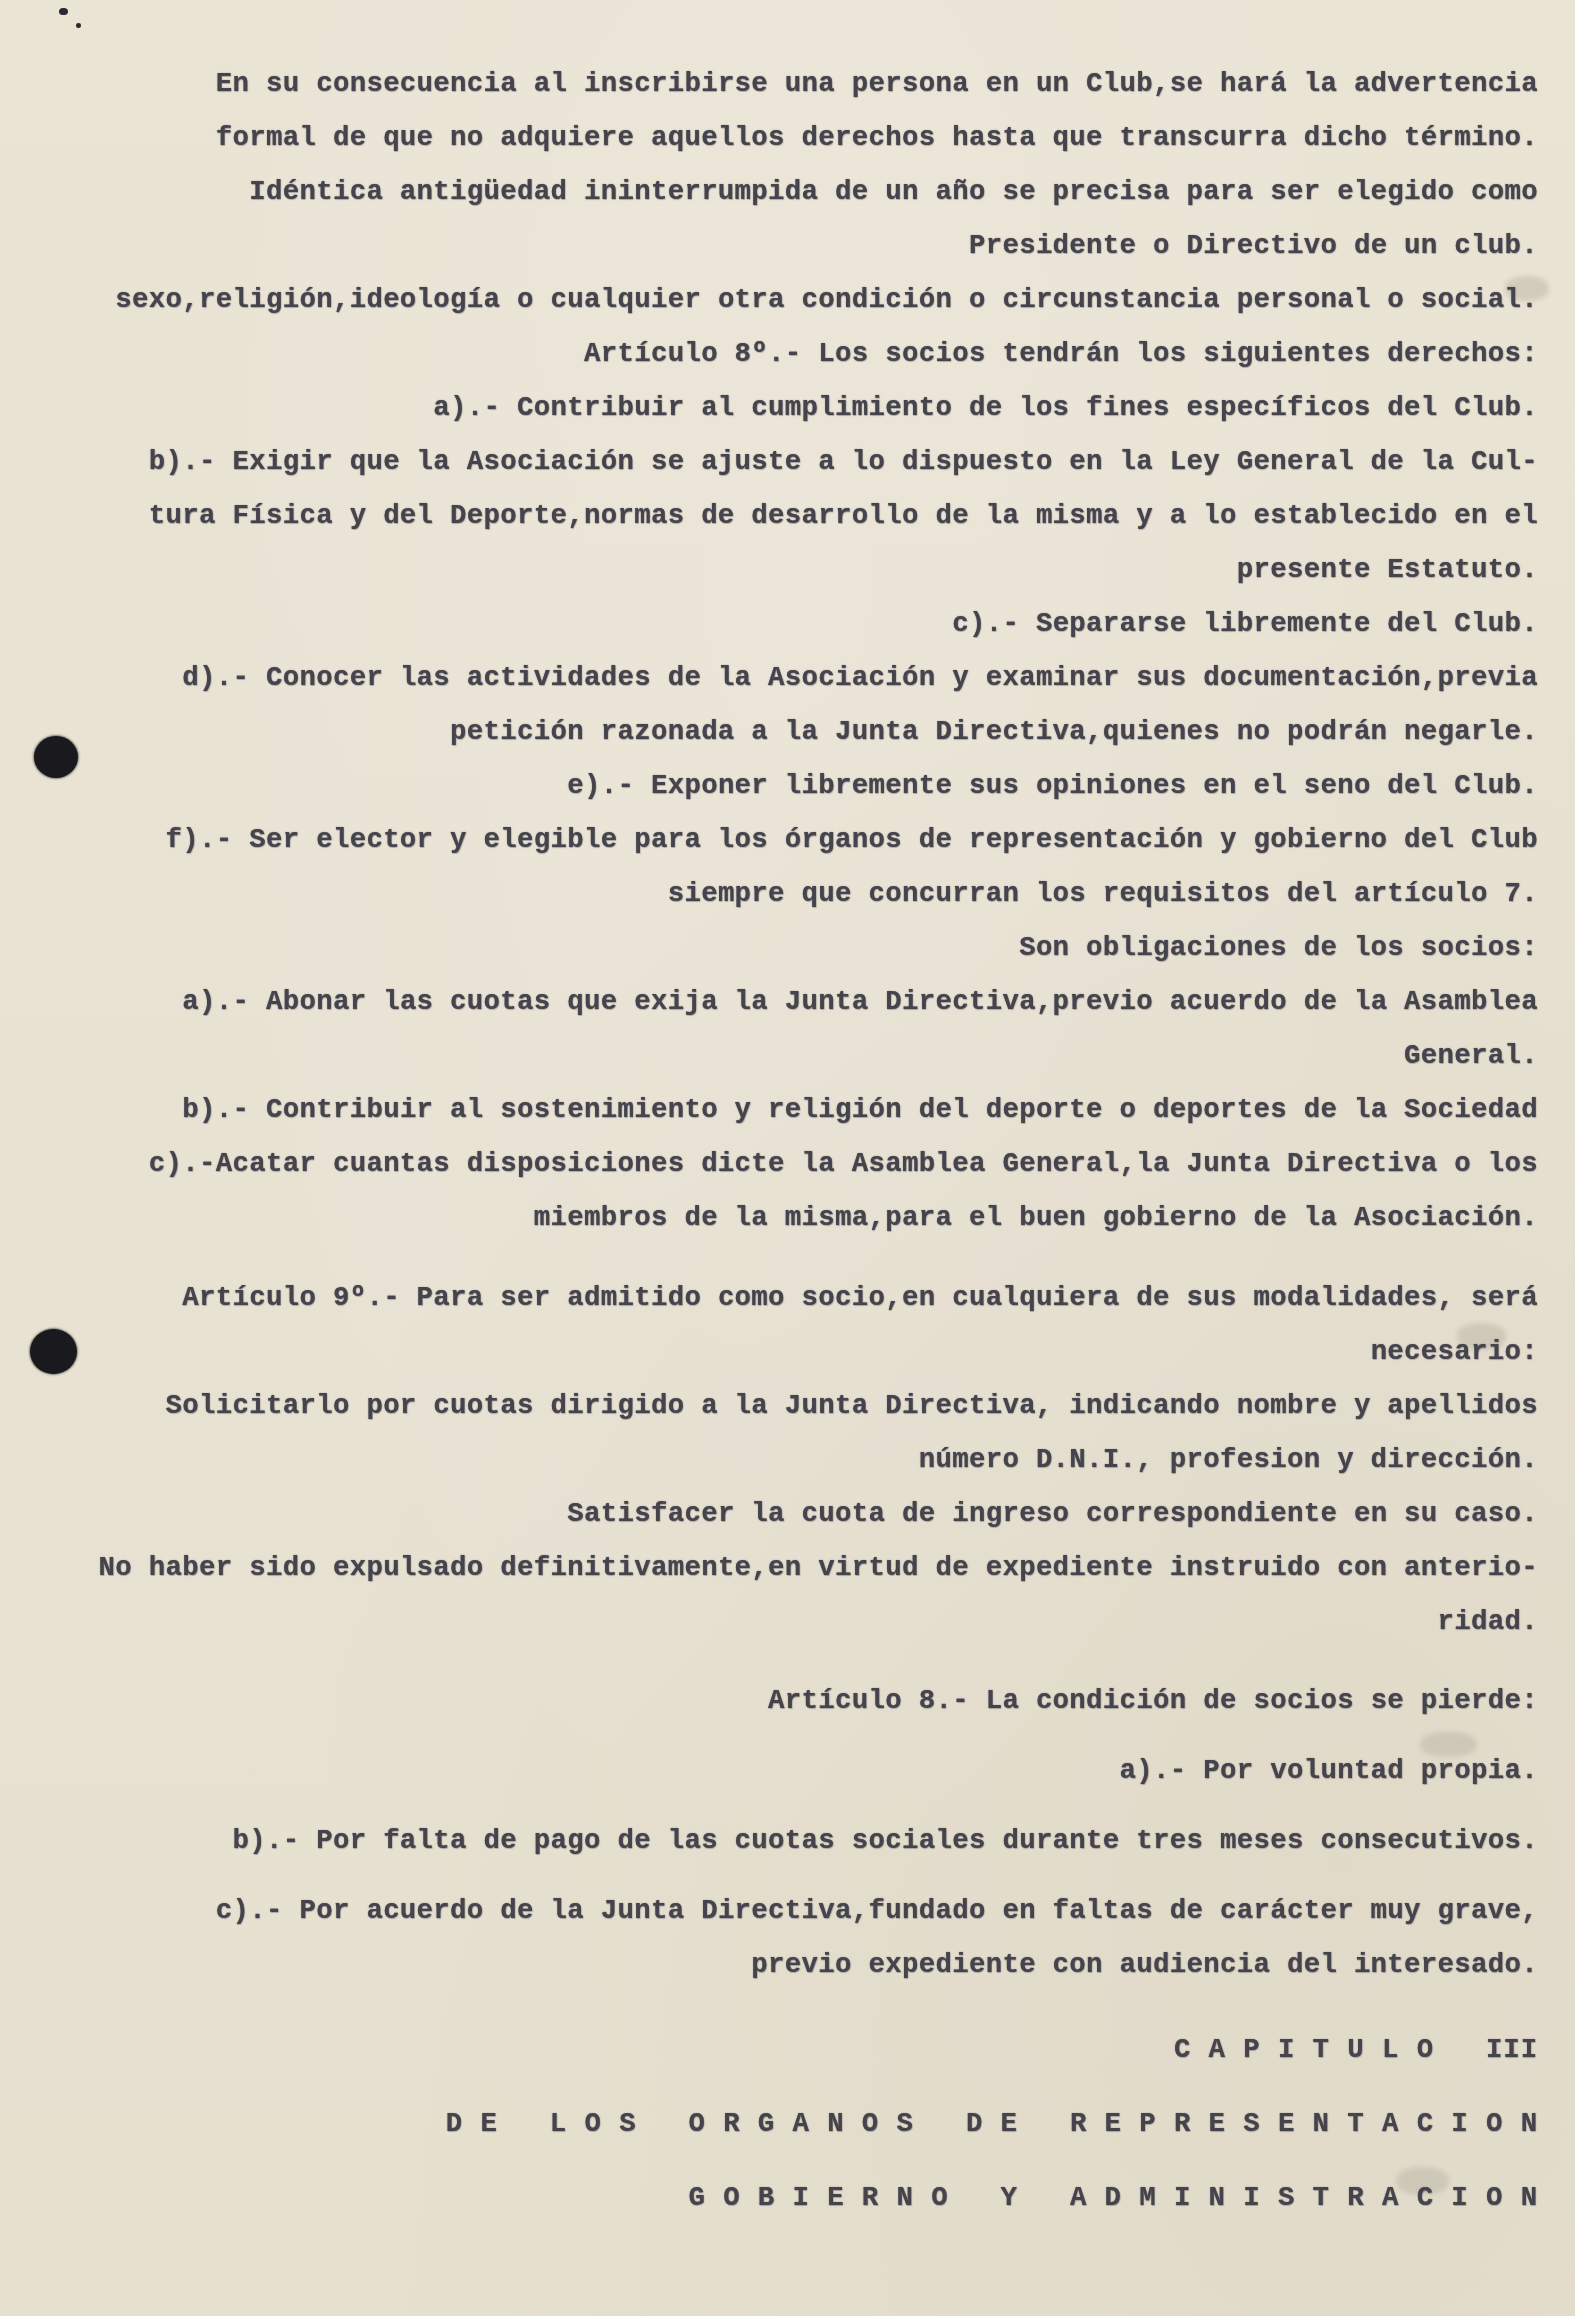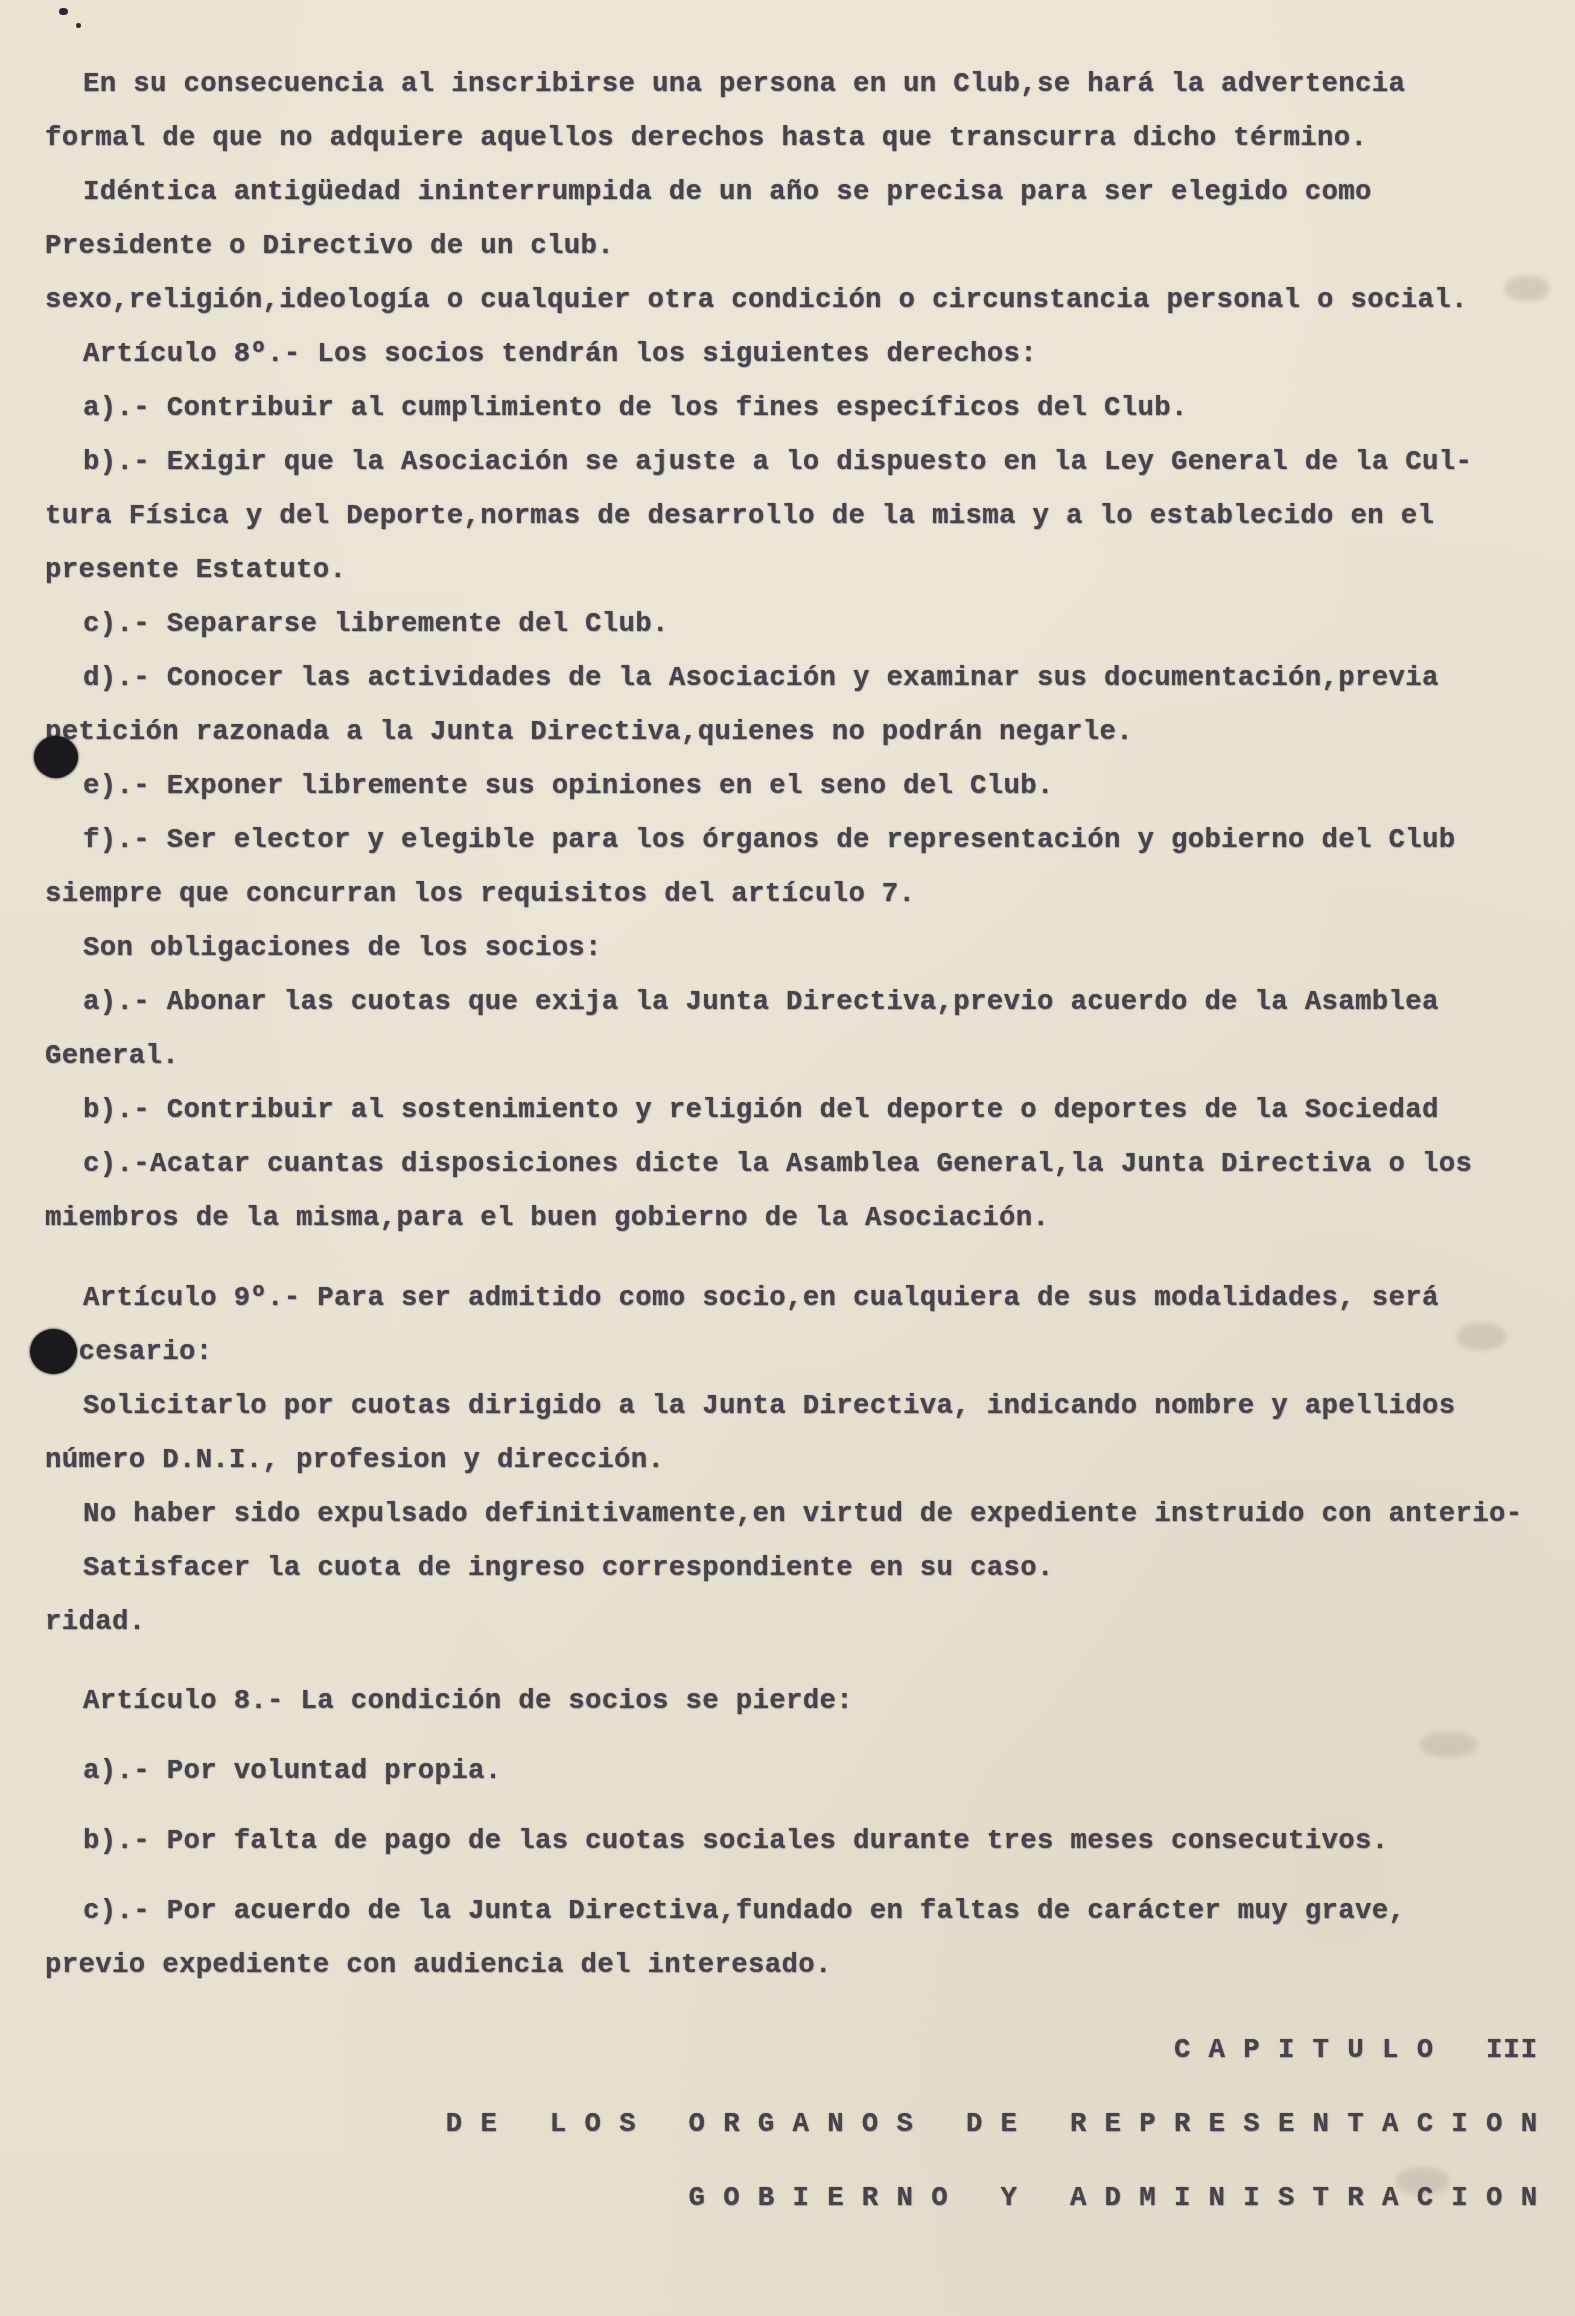--- a/index.html
+++ b/index.html
@@ -22,20 +22,21 @@
     position:absolute;
     top:57px;left:45px;right:38px;
     font-size:27.4px;
     font-weight:700;
     letter-spacing:0.3px;
   }
   .line{
     line-height:54px;
     white-space:pre;
     text-shadow:0 0 1.2px rgba(64,62,74,0.65), 0.6px 0.6px 0.8px rgba(64,62,74,0.28);
+    text-align:right;
   }
   .indent{padding-left:38px;}
   .gap-1{margin-top:25.6px;}
   .gap-2{margin-top:16px;}
   .chapter{
     margin-top:21px;
     text-align:right;
   }
   .chapter .heading-line{
     line-height:74px;
@@ -99,22 +100,22 @@
       <div class="line indent">Son obligaciones de los socios:</div>
       <div class="line indent">a).- Abonar las cuotas que exija la Junta Directiva,previo acuerdo de la Asamblea</div>
       <div class="line">General.</div>
       <div class="line indent">b).- Contribuir al sostenimiento y religión del deporte o deportes de la Sociedad</div>
       <div class="line indent">c).-Acatar cuantas disposiciones dicte la Asamblea General,la Junta Directiva o los</div>
       <div class="line">miembros de la misma,para el buen gobierno de la Asociación.</div>
       <div class="line indent gap-1">Artículo 9º.- Para ser admitido como socio,en cualquiera de sus modalidades, será</div>
       <div class="line">necesario:</div>
       <div class="line indent">Solicitarlo por cuotas dirigido a la Junta Directiva, indicando nombre y apellidos</div>
       <div class="line">número D.N.I., profesion y dirección.</div>
+      <div class="line indent">Satisfacer la cuota de ingreso correspondiente en su caso.</div>
       <div class="line indent">No haber sido expulsado definitivamente,en virtud de expediente instruido con anterio-</div>
-      <div class="line indent">Satisfacer la cuota de ingreso correspondiente en su caso.</div>
       <div class="line">ridad.</div>
       <div class="line indent gap-1">Artículo 8.- La condición de socios se pierde:</div>
       <div class="line indent gap-2">a).- Por voluntad propia.</div>
       <div class="line indent gap-2">b).- Por falta de pago de las cuotas sociales durante tres meses consecutivos.</div>
       <div class="line indent gap-2">c).- Por acuerdo de la Junta Directiva,fundado en faltas de carácter muy grave,</div>
       <div class="line">previo expediente con audiencia del interesado.</div>
     </div>
 
   <div class="chapter">
     <div class="heading-line">C A P I T U L O   III</div>

